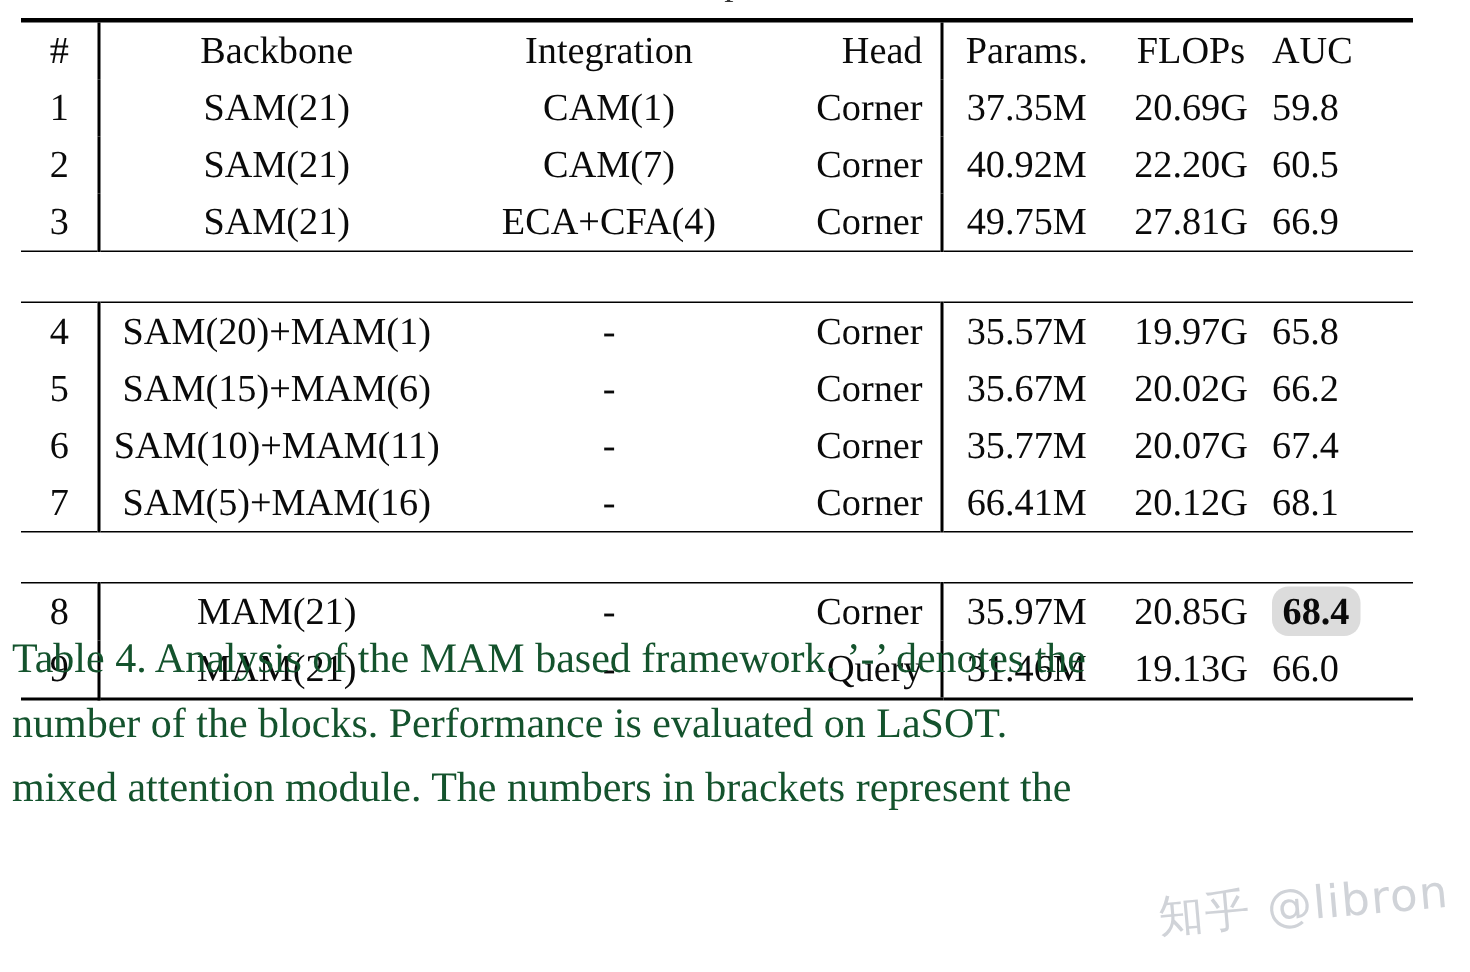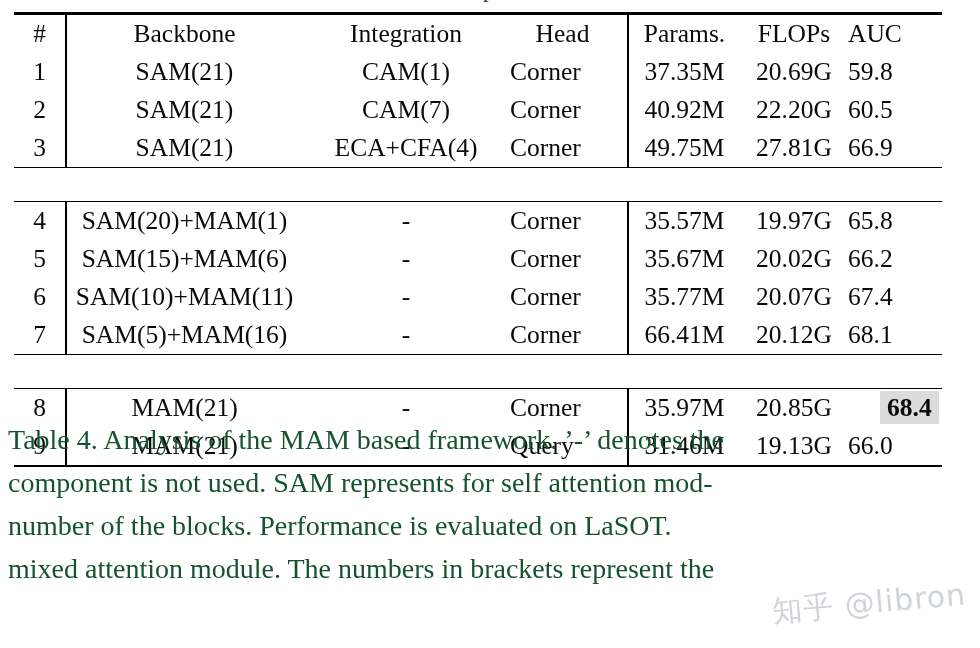--- a/index.html
+++ b/index.html
@@ -86,35 +86,34 @@
   col.c-bb    { width: 236px; }
   col.c-int   { width: 208px; }
   col.c-head  { width: 118px; }
   col.c-par   { width: 112px; }
   col.c-flop  { width: 108px; }
   col.c-auc   { width: 94px; }
 
   .cell-num   { text-align: center; }
   .cell-bb    { text-align: center; }
   .cell-int   { text-align: center; }
-  .cell-head  { padding-right: 12px !important; }
+  .cell-head  { text-align: right; padding-right: 12px !important; }
   .cell-par   { text-align: center; }
   .cell-flop  { text-align: center; }
   .cell-auc   { text-align: left; }
 
   
   .vr-left  { border-right: 2.2px solid #000; }
   .vr-right { border-left: 2.2px solid #000; }
 
   .auc-best {
     font-weight: bold;
     background: #dcdcdc;
     padding: 2px 7px;
-    border-radius: 1px;
-    margin-left: 32px;
+    border-radius: 11px;
   }
 
   
   .caption {
     position: absolute;
     left: 8px;
     top: 418px;
     width: 958px;
     font-size: 28px;
     line-height: 43px;
@@ -268,18 +267,17 @@
         <td class="cell-par vr-right">31.46M</td>
         <td class="cell-flop">19.13G</td>
         <td class="cell-auc">66.0</td>
       </tr>
     </tbody>
   </table>
 </div>
 
 <div class="caption">
   <span class="cap-line">Table 4.  Analysis of the MAM based framework. ’-’ denotes the</span>
-  <span class="cap-line">component is not used.   SAM represents for self attention mod-</span>
   <span class="cap-line">number of the blocks. Performance is evaluated on LaSOT.</span>
   <span class="cap-line">mixed attention module.   The numbers in brackets represent the</span>
 </div>
 
 <div class="watermark">知乎 @libron</div>
 
 </body></html>

